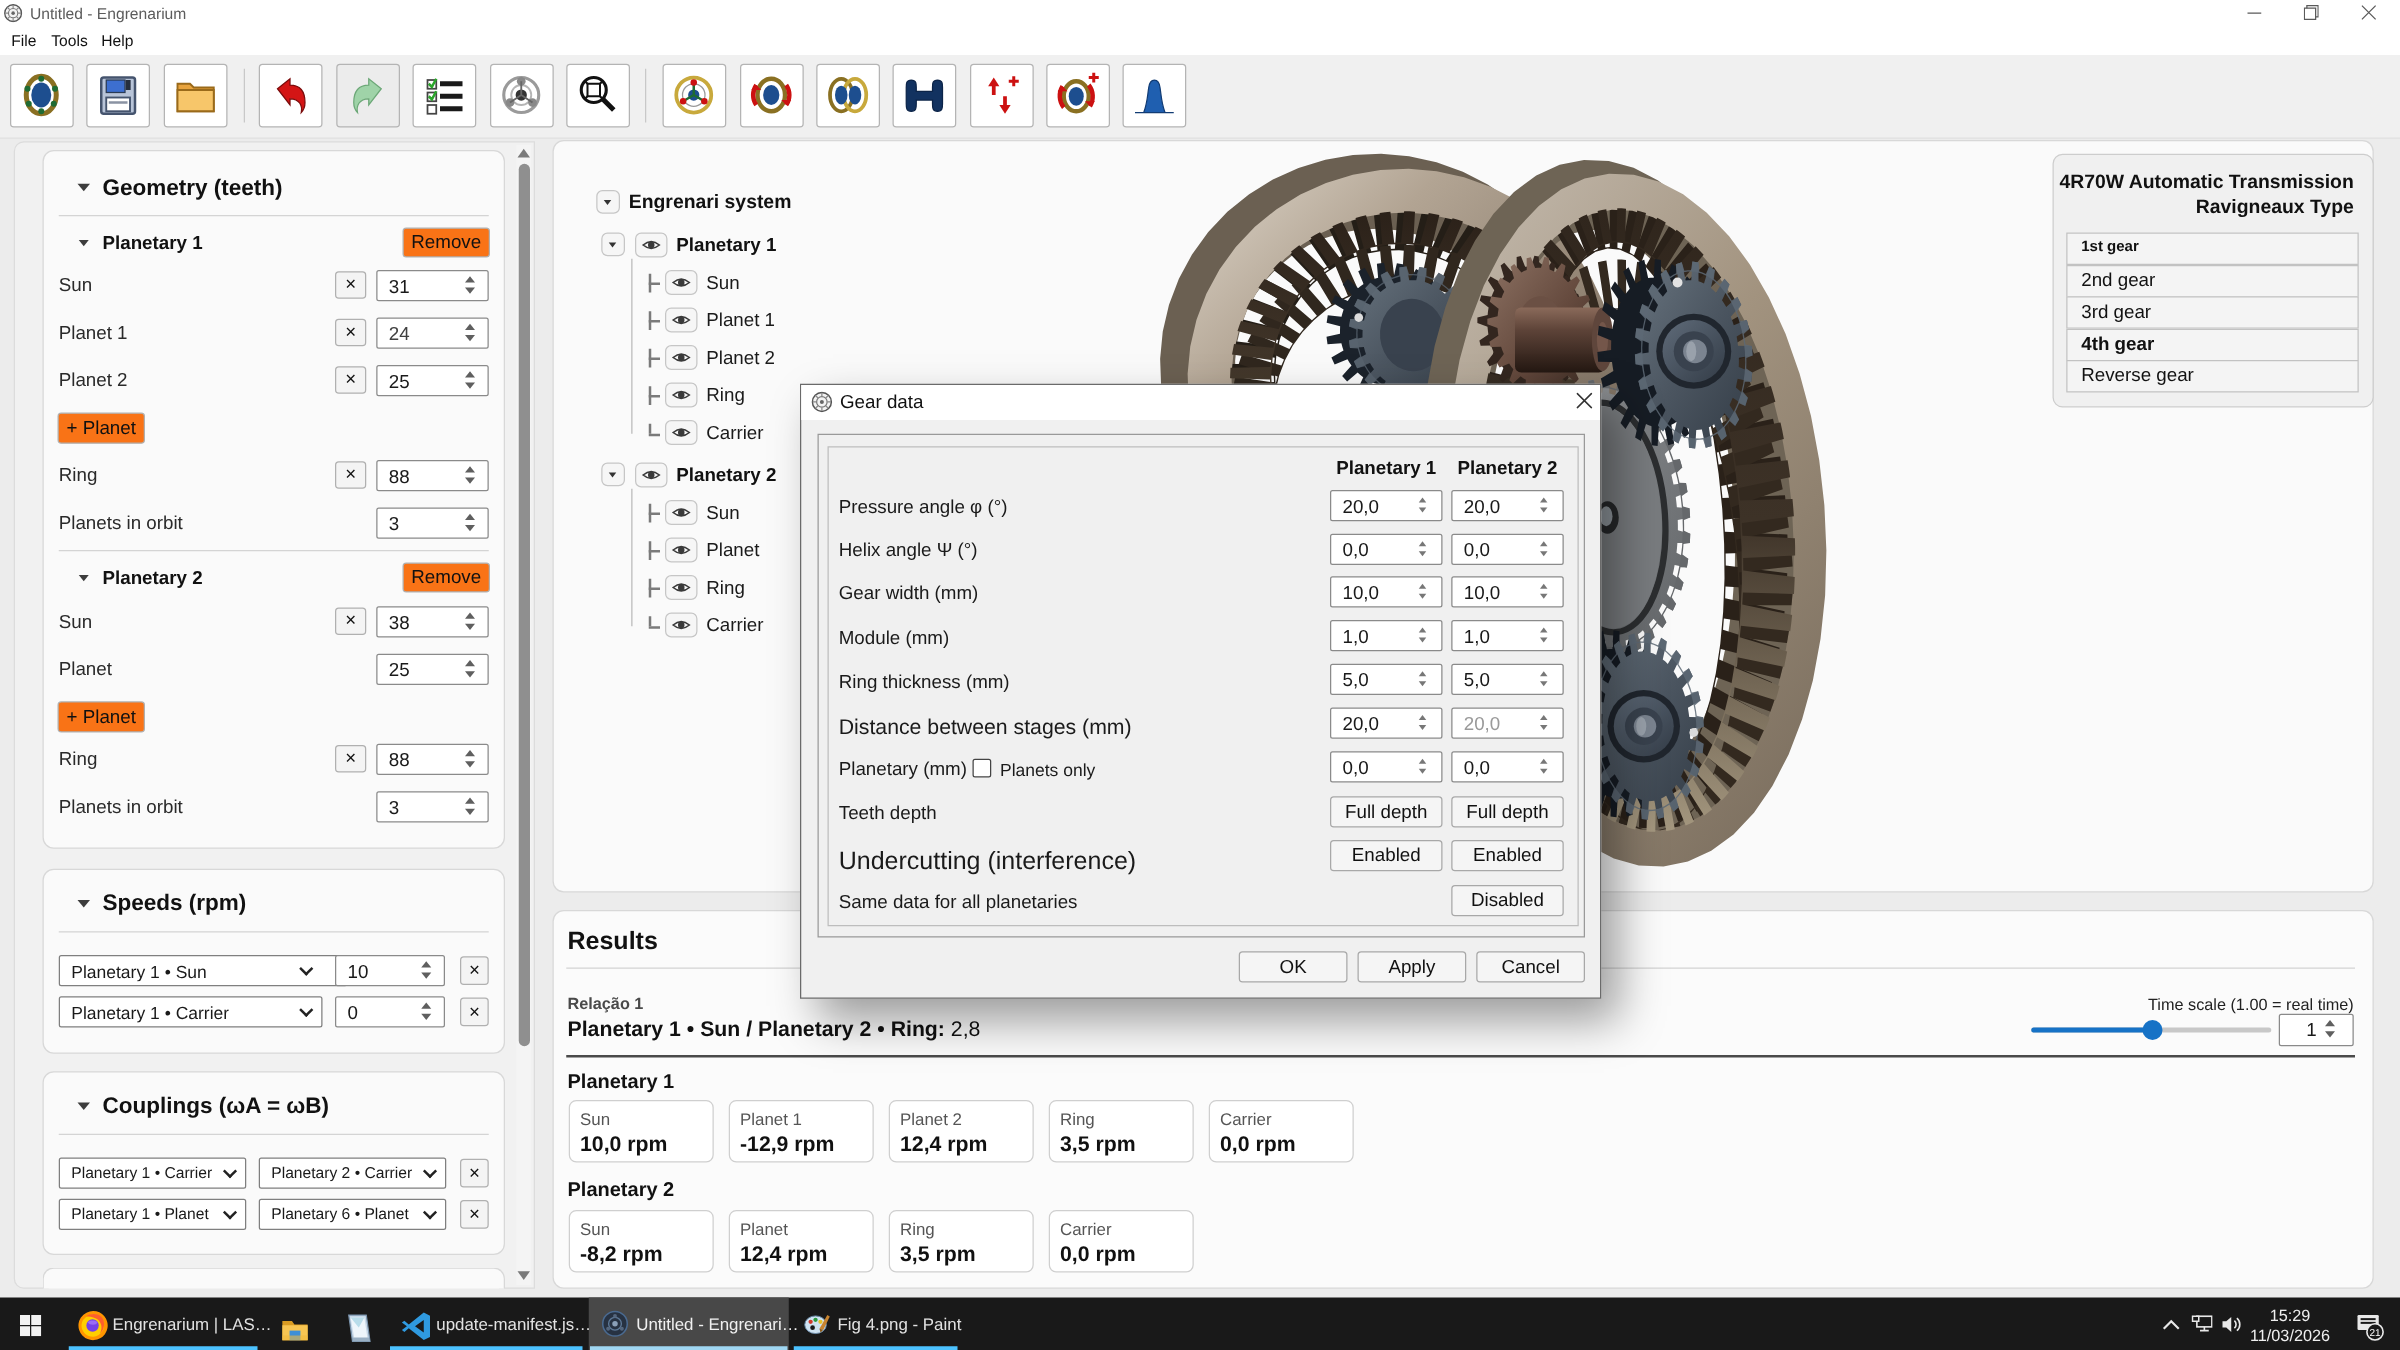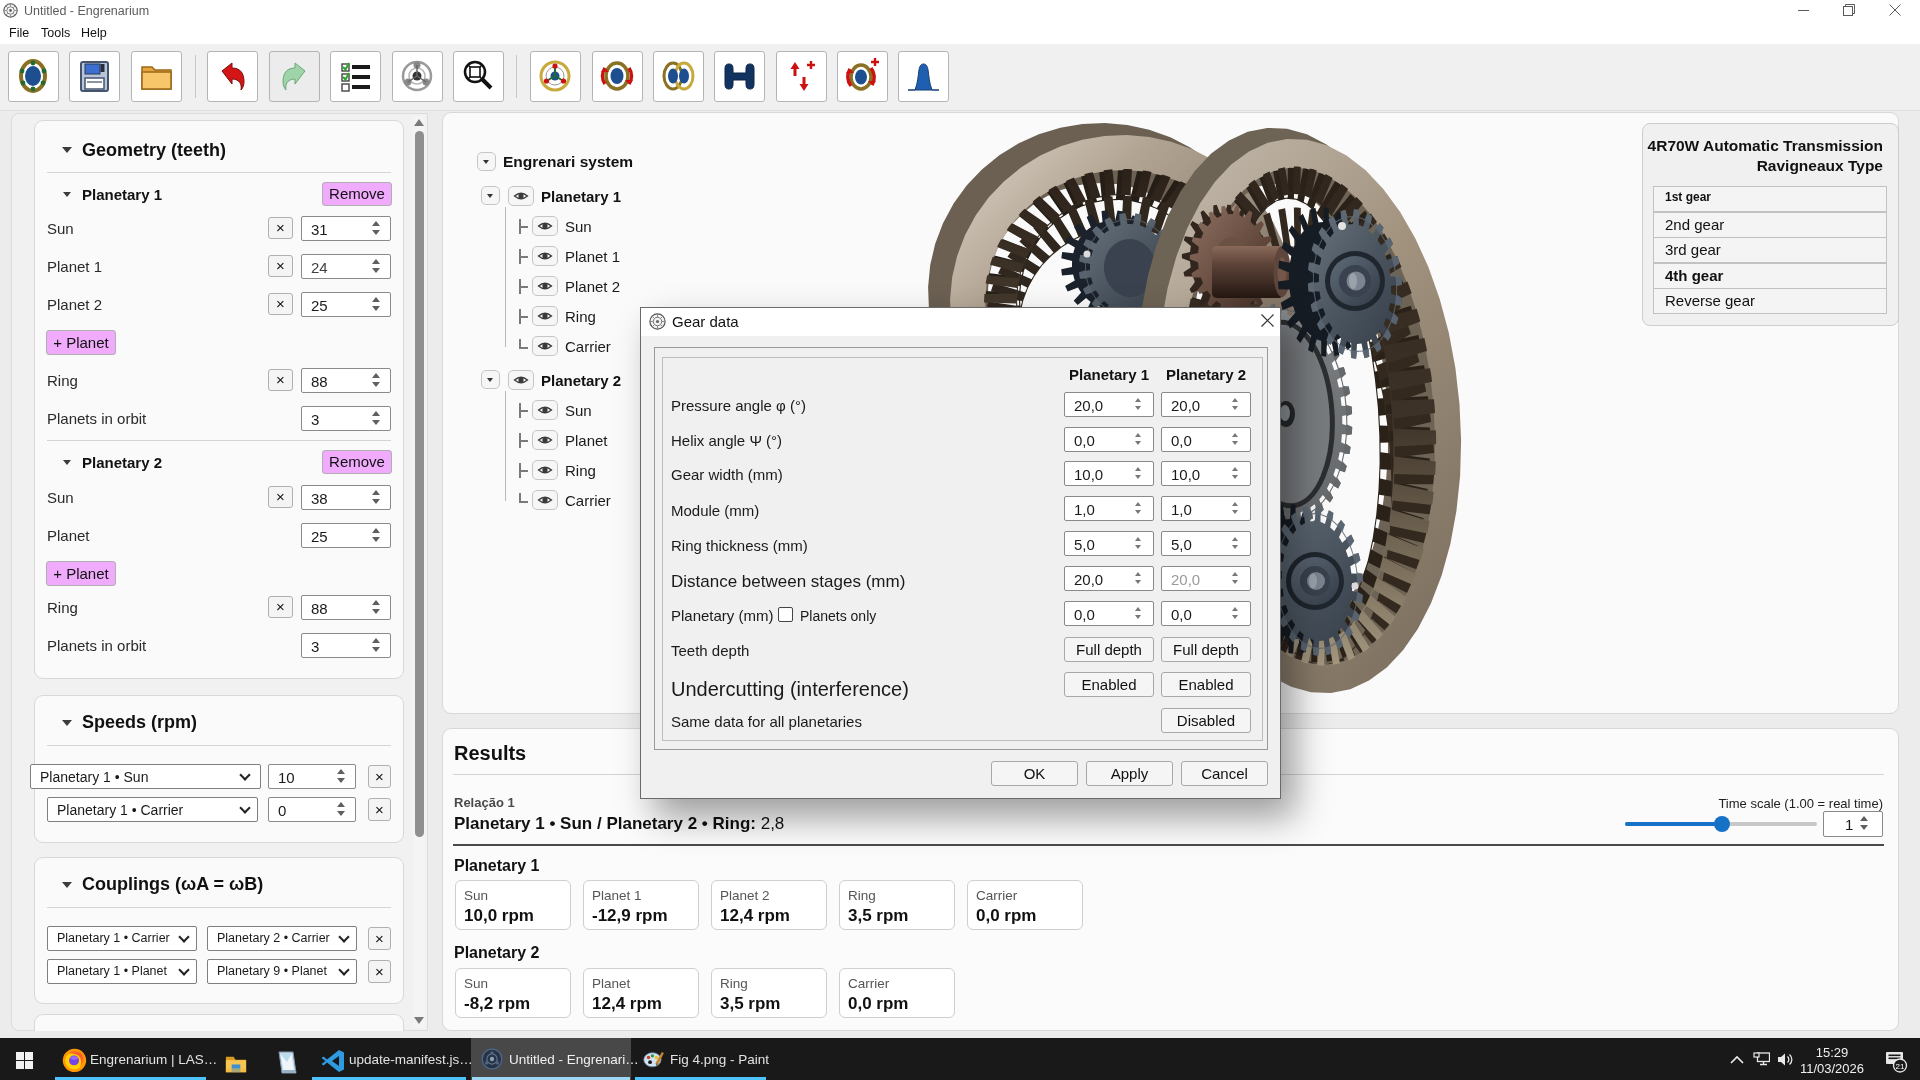--- a/index.html
+++ b/index.html
@@ -2,21 +2,21 @@
 <html><head><meta charset="utf-8"><style>
 *{margin:0;padding:0;box-sizing:border-box}
 html,body{width:1920px;height:1080px;overflow:hidden}
 body{font-family:"Liberation Sans",sans-serif;background:#ececec;position:relative}
 .abs{position:absolute}
 .card{position:absolute;background:#fafafa;border:1px solid #d8d8d8;border-radius:9px}
 .ibox{position:absolute;background:#fff;border:1px solid #8a8a8a;border-radius:2px;font-size:15px;color:#1a1a1a}
 .ibox span{position:absolute;left:9px;top:4px}
 .spinU{position:absolute;width:0;height:0;border-left:4px solid transparent;border-right:4px solid transparent;border-bottom:5.5px solid #5f5f5f}
 .spinD{position:absolute;width:0;height:0;border-left:4px solid transparent;border-right:4px solid transparent;border-top:5.5px solid #5f5f5f}
-.btn{position:absolute;background:#f0abfc;border:1px solid #b0b0b0;border-radius:3px;font-size:15px;color:#111;text-align:center}
+.btn{position:absolute;background:#f97316;border:1px solid #b0b0b0;border-radius:3px;font-size:15px;color:#111;text-align:center}
 .xbtn{position:absolute;background:#f4f4f4;border:1px solid #b0b0b0;border-radius:3px;font-size:15px;color:#111;text-align:center}
 .lbl{position:absolute;font-size:15px;color:#2a2a2a;white-space:nowrap}
 .hdr{position:absolute;font-weight:bold;font-size:18px;color:#111;white-space:nowrap}
 .tri{position:absolute;width:0;height:0;border-left:5px solid transparent;border-right:5px solid transparent;border-top:6px solid #3c3c3c}
 .sep{position:absolute;height:1px;background:#d4d4d4}
 .sel{position:absolute;background:#fff;border:1px solid #7f7f7f;border-radius:2px;font-size:15px;color:#1a1a1a}
 .sel span{position:absolute;left:9px;top:4px;white-space:nowrap;font-size:14px;overflow:hidden}
 .chev{position:absolute;width:8px;height:8px;border-right:2px solid #222;border-bottom:2px solid #222;transform:rotate(45deg)}
 .tbtn{position:absolute;width:51px;height:51px;background:#fff;border:1px solid #b4b4b4;border-radius:3px}
 .treebtn{position:absolute;background:#f6f6f6;border:1px solid #c6c6c6;border-radius:5px}
@@ -227,21 +227,21 @@
 <div class="lbl" style="left:47px;top:637px">Planets in orbit</div>
 <div class="ibox" style="left:301px;top:633px;width:90px;height:25px">
     <span style="color:#1a1a1a">3</span>
   </div>
 <div class="spinU" style="left:372px;top:638px"></div>
 <div class="spinD" style="left:372px;top:647px"></div>
 <div class="card" style="left:34px;top:695px;width:370px;height:148px"></div>
 <div class="tri" style="left:62px;top:720px"></div>
 <div class="hdr" style="left:82px;top:712px">Speeds (rpm)</div>
 <div class="sep" style="left:47px;top:745px;width:344px"></div>
-<div class="sel" style="left:30px;top:764px;width:231px;height:25px">
+<div class="sel" style="left:47px;top:764px;width:231px;height:25px">
     <span style="font-size:14px">Planetary 1 • Sun</span>
   </div>
 <div class="chev" style="left:241px;top:771px"></div>
 <div class="ibox" style="left:268px;top:764px;width:88px;height:25px">
     <span style="color:#1a1a1a">10</span>
   </div>
 <div class="spinU" style="left:337px;top:769px"></div>
 <div class="spinD" style="left:337px;top:778px"></div>
 <div class="xbtn" style="left:368px;top:765px;width:23px;height:23px;line-height:21px">×</div>
 <div class="sel" style="left:47px;top:797px;width:211px;height:25px">
@@ -265,21 +265,21 @@
 <div class="sel" style="left:207px;top:926px;width:150px;height:25px">
     <span style="font-size:12.5px">Planetary 2 • Carrier</span>
   </div>
 <div class="chev" style="left:340px;top:933px"></div>
 <div class="xbtn" style="left:368px;top:927px;width:23px;height:23px;line-height:21px">×</div>
 <div class="sel" style="left:47px;top:959px;width:150px;height:25px">
     <span style="font-size:12.5px">Planetary 1 • Planet</span>
   </div>
 <div class="chev" style="left:180px;top:966px"></div>
 <div class="sel" style="left:207px;top:959px;width:150px;height:25px">
-    <span style="font-size:12.5px">Planetary 9 • Planet</span>
+    <span style="font-size:12.5px">Planetary 6 • Planet</span>
   </div>
 <div class="chev" style="left:340px;top:966px"></div>
 <div class="xbtn" style="left:368px;top:960px;width:23px;height:23px;line-height:21px">×</div>
 <div class="card" style="left:34px;top:1014px;width:370px;height:17px;border-radius:9px 9px 0 0;border-bottom:none"></div>
 <div class="abs" style="left:413px;top:116px;width:12px;height:912px;background:#f4f4f4"></div>
 <div class="abs" style="left:414.5px;top:131px;width:9px;height:706px;background:#8f8f8f;border-radius:5px"></div>
 <div class="abs" style="left:414px;top:119px;width:0;height:0;border-left:5px solid transparent;border-right:5px solid transparent;border-bottom:7px solid #7a7a7a"></div>
 <div class="abs" style="left:414px;top:1017px;width:0;height:0;border-left:5px solid transparent;border-right:5px solid transparent;border-top:7px solid #7a7a7a"></div>
 <div class="card" style="left:442px;top:112px;width:1457px;height:602px;background:#fafafa"></div>
 <svg class="abs" style="left:442px;top:112px" width="1456" height="601" viewBox="442 112 1456 601">

